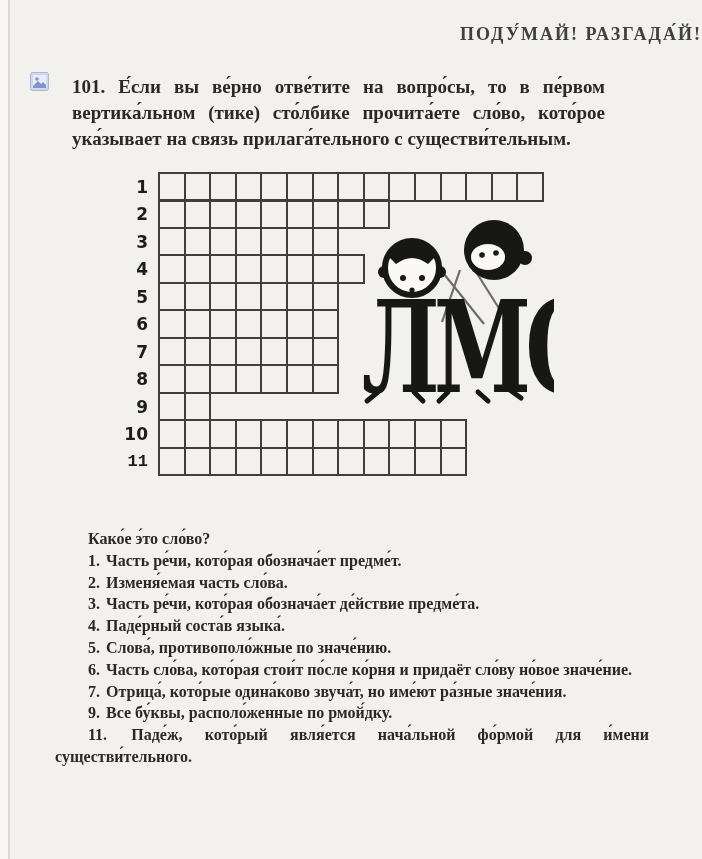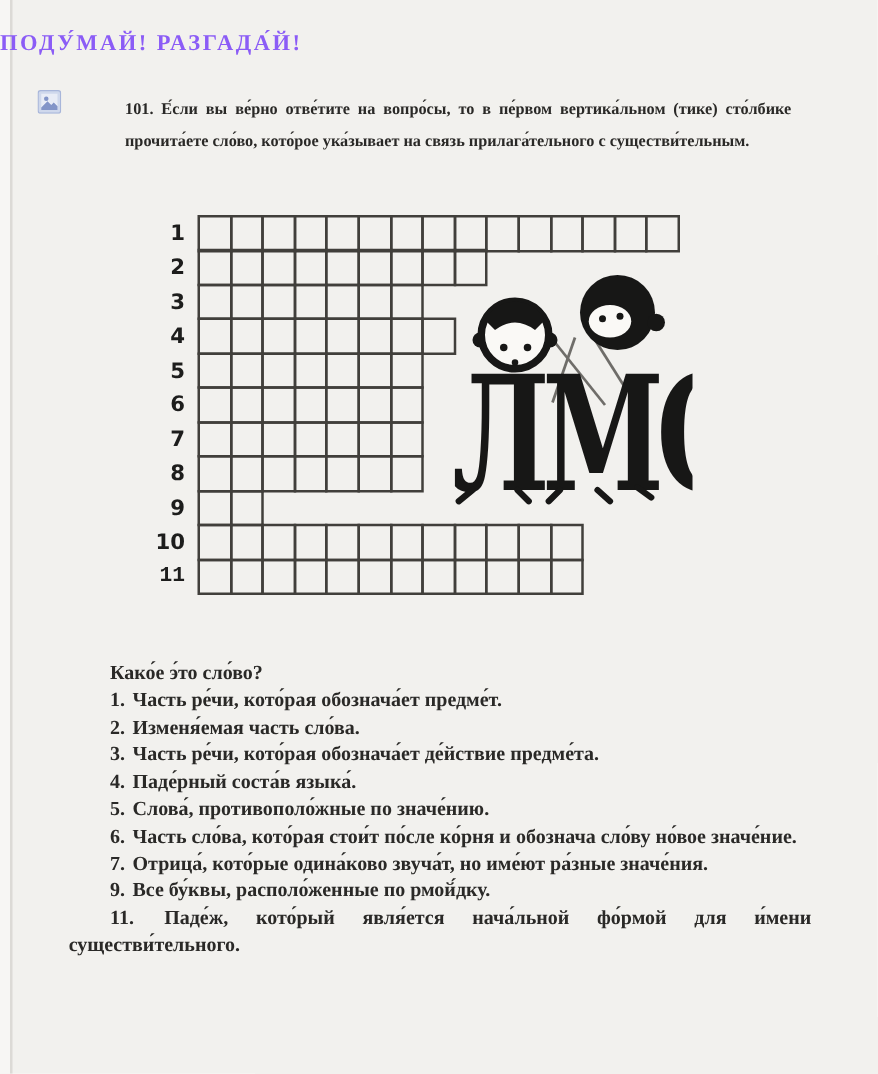--- a/index.html
+++ b/index.html
@@ -12,27 +12,27 @@
   .scan-edge {
     position:absolute; left:8px; top:0; width:2px; height:859px;
     background:#dcdad6;
   }
   .scan-margin {
     position:absolute; left:0; top:0; width:8px; height:859px;
     background:#f7f6f4;
   }
   .title {
     position:absolute; left:0; right:0; top:24px; margin:0;
-    text-align:left; font-size:18px; font-weight:bold;
-    letter-spacing:2px; color:#8b5cf6;
+    text-align:right; font-size:18px; font-weight:bold;
+    letter-spacing:2px; color:#404040;
   }
   .ex-icon { position:absolute; left:30px; top:72px; width:19px; height:19px; }
   .exercise {
-    position:absolute; left:100px; top:74px; width:533px; margin:0;
-    font-size:13px; line-height:26px; font-weight:bold;
+    position:absolute; left:72px; top:74px; width:533px; margin:0;
+    font-size:19px; line-height:26px; font-weight:bold;
     text-align:justify; color:#2a2927;
   }
   .grid-layer { position:absolute; left:0; top:0; }
   .row-num {
     position:absolute; left:104px; width:44px; text-align:right;
     font-family:"DejaVu Sans", sans-serif; font-weight:bold;
     font-size:17px; color:#1d1d1c; line-height:22px;
   }
   .grid-row { position:absolute; left:158px; display:flex; }
   .cell {
@@ -236,18 +236,18 @@
     </g>
   </svg>
 
   <div class="questions">
     <p class="intro">Како́е э́то сло́во?</p>
     <p><span class="qn">1.</span> <span>Часть ре́чи, кото́рая обознача́ет предме́т.</span></p>
     <p><span class="qn">2.</span> <span>Изменя́емая часть сло́ва.</span></p>
     <p><span class="qn">3.</span> <span>Часть ре́чи, кото́рая обознача́ет де́йствие предме́та.</span></p>
     <p><span class="qn">4.</span> <span>Паде́рный соста́в языка́.</span></p>
     <p><span class="qn">5.</span> <span>Слова́, противополо́жные по значе́нию.</span></p>
-    <p><span class="qn">6.</span> <span>Часть сло́ва, кото́рая стои́т по́сле ко́рня и обознача сло́ву но́вое значе́ние.</span></p>
+    <p><span class="qn">6.</span> <span>Часть сло́ва, кото́рая стои́т по́сле ко́рня и придаёт сло́ву но́вое значе́ние.</span></p>
     <p><span class="qn">7.</span> <span>Отрица́, кото́рые одина́ково звуча́т, но име́ют ра́зные значе́ния.</span></p>
     <p><span class="qn">9.</span> <span>Все бу́квы, располо́женные по рмой́дку.</span></p>
     <p><span class="qn">11.</span> <span>Паде́ж, кото́рый явля́ется нача́льной фо́рмой для и́мени существи́тельного.</span></p>
   </div>
 </div>
 
 </body></html>

